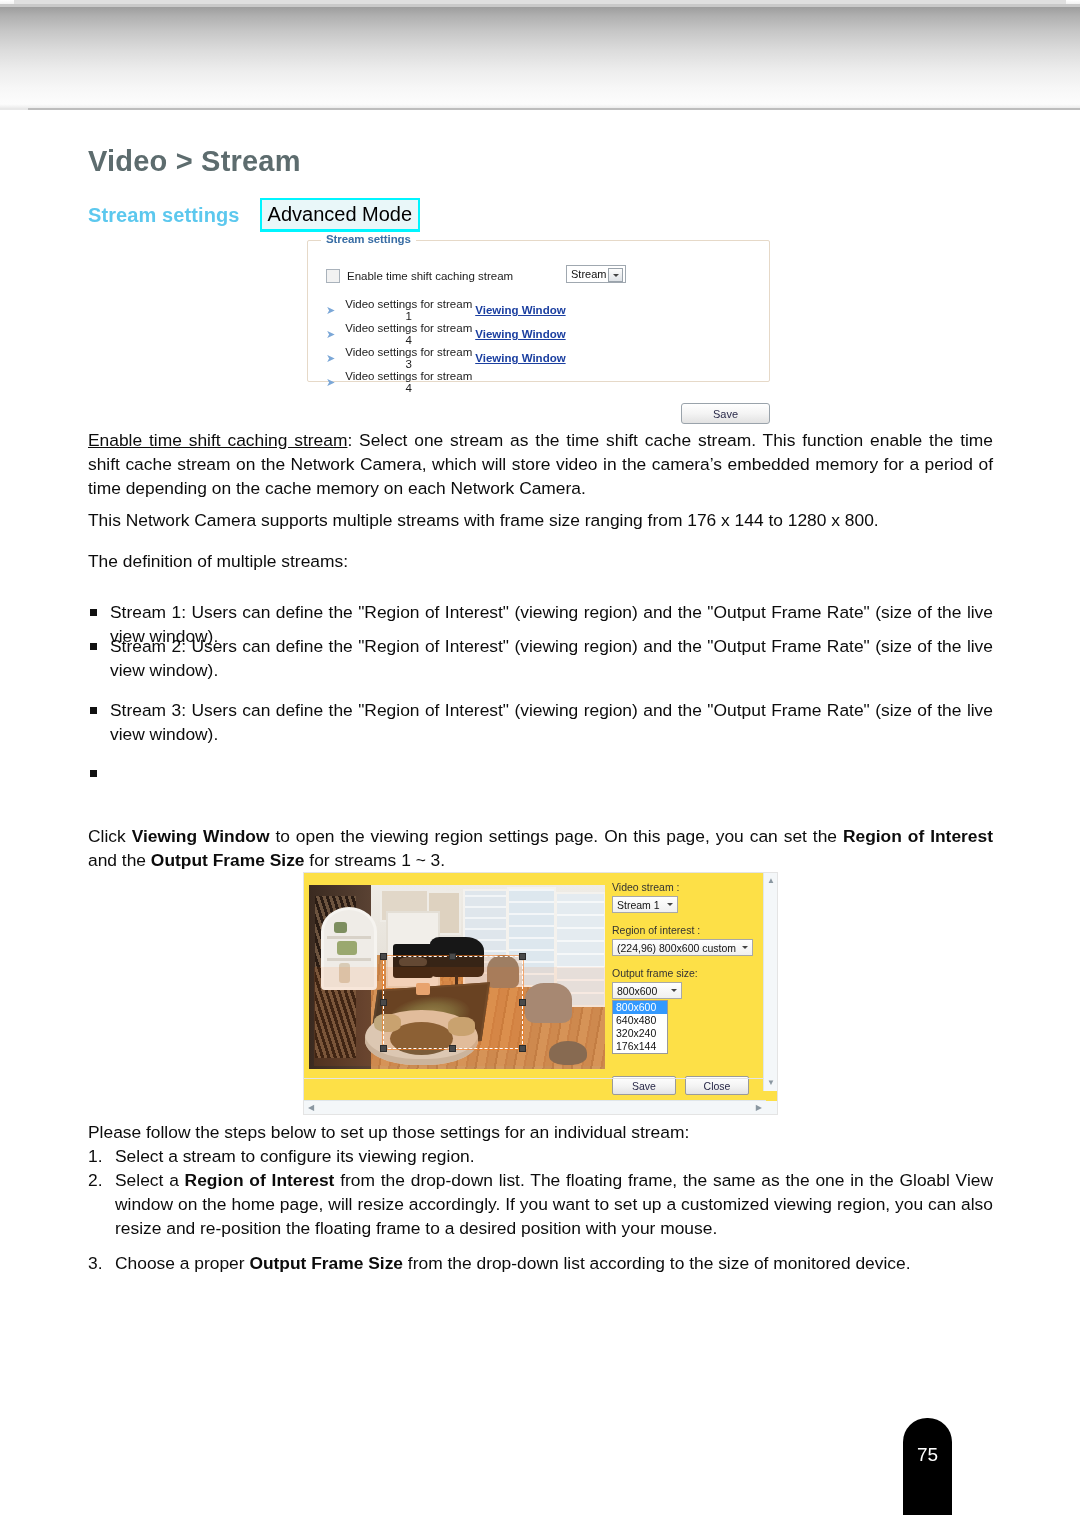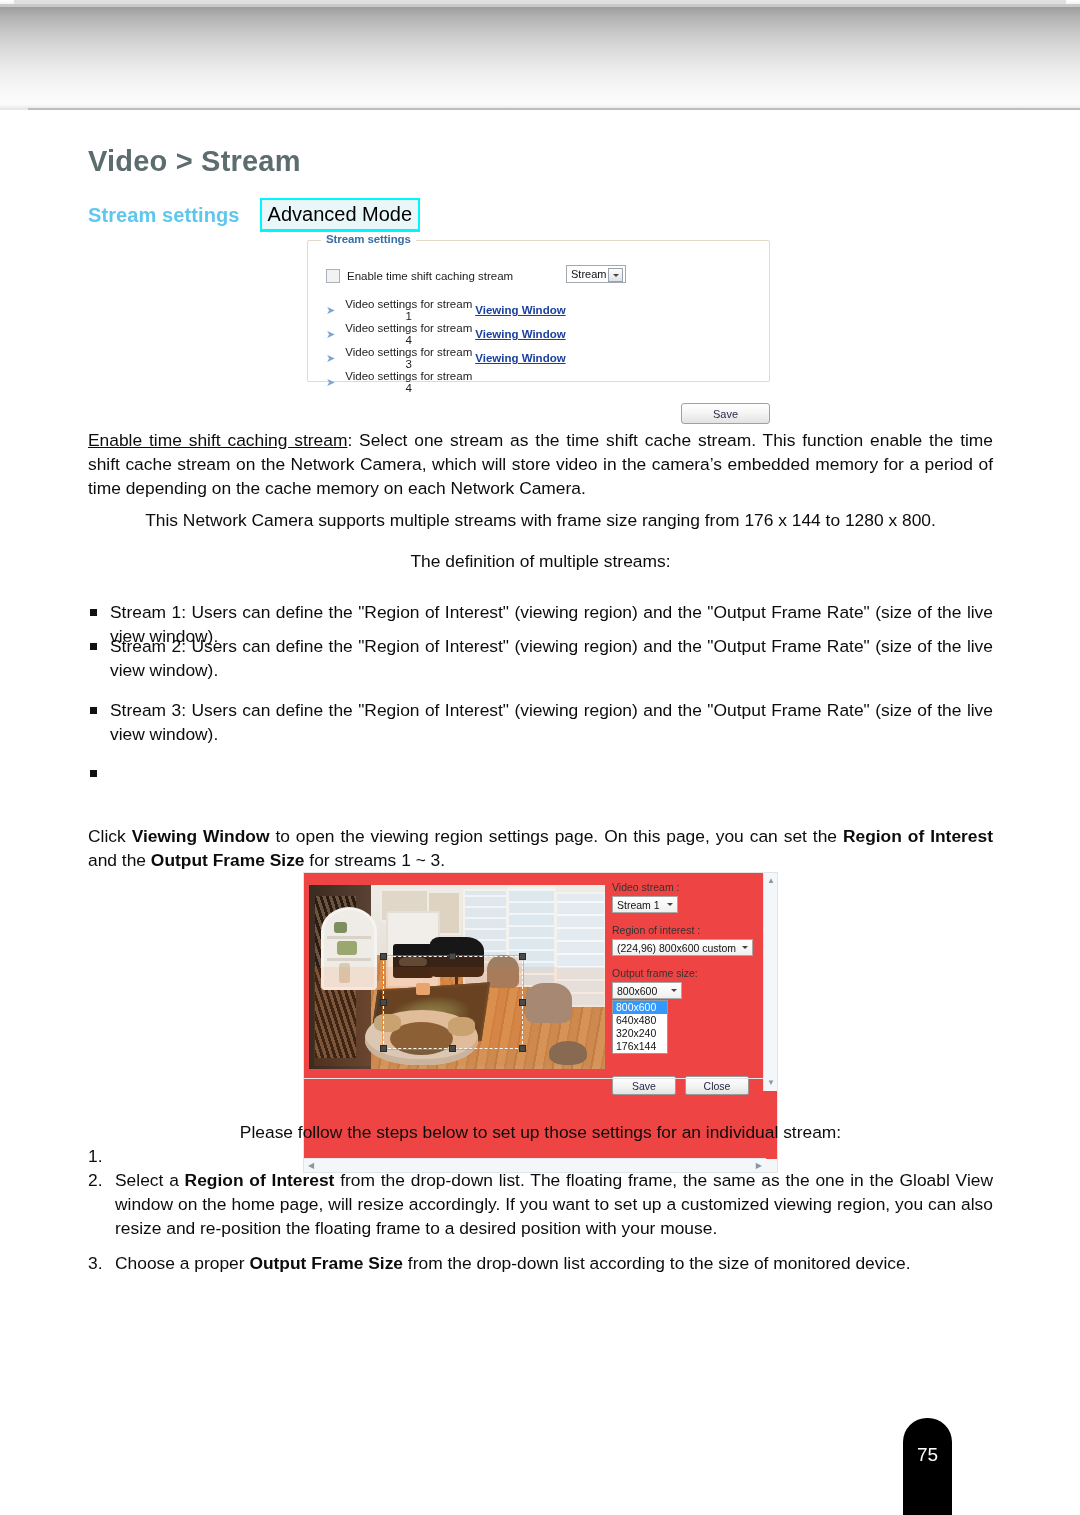--- a/index.html
+++ b/index.html
@@ -219,21 +219,21 @@
   
   .body-text {
     position: absolute;
     left: 88px;
     width: 905px;
     font-size: 17.4px;
     line-height: 24.2px;
     color: #0c0c0c;
     text-align: justify;
   }
-  .body-text.nojust { text-align: center; }
+  .body-text.nojust { text-align: left; }
   .u { text-decoration: underline; }
   .b { font-weight: bold; }
 
   .bullet-item {
     position: absolute;
     left: 88px;
     width: 905px;
     font-size: 17.4px;
     line-height: 24.2px;
     color: #0c0c0c;
@@ -264,22 +264,22 @@
     left: 0; top: 0;
     width: 24px;
     text-align: left;
   }
 
   
   .vw-panel {
     position: absolute;
     left: 303px; top: 872px;
     width: 475px;
-    height: 301px;
-    background: #ef4444;
+    height: 243px;
+    background: #fde047;
     border: 1px solid #e4e4e4;
     box-sizing: border-box;
   }
   .vw-photo-wrap {
     position: absolute;
     left: 5px; top: 12px;
     width: 296px; height: 184px;
     overflow: hidden;
   }
   
@@ -793,20 +793,21 @@
     <span class="sb-arrow" style="left:4px;top:3px;">◀</span>
     <span class="sb-arrow" style="right:4px;top:3px;">▶</span>
   </div>
   <div class="vw-scroll-corner"></div>
 </div>
 
 <div class="body-text nojust" style="top:1120px;">Please follow the steps below to set up those settings for an individual stream:</div>
 
 <div class="numbered" style="top:1144px;">
   <span class="num">1.</span>
+  <span>Select a stream to configure its viewing region.</span>
 </div>
 
 <div class="numbered" style="top:1168px;">
   <span class="num">2.</span>
   <span>Select a </span><span class="b">Region of Interest</span><span> from the drop-down list. The floating frame, the same as the one in the Gloabl View window on the home page, will resize accordingly. If you want to set up a customized viewing region, you can also resize and re-position the floating frame to a desired position with your mouse.</span>
 </div>
 
 <div class="numbered" style="top:1251px;">
   <span class="num">3.</span>
   <span>Choose a proper </span><span class="b">Output Frame Size</span><span> from the drop-down list according to the size of monitored device.</span>

